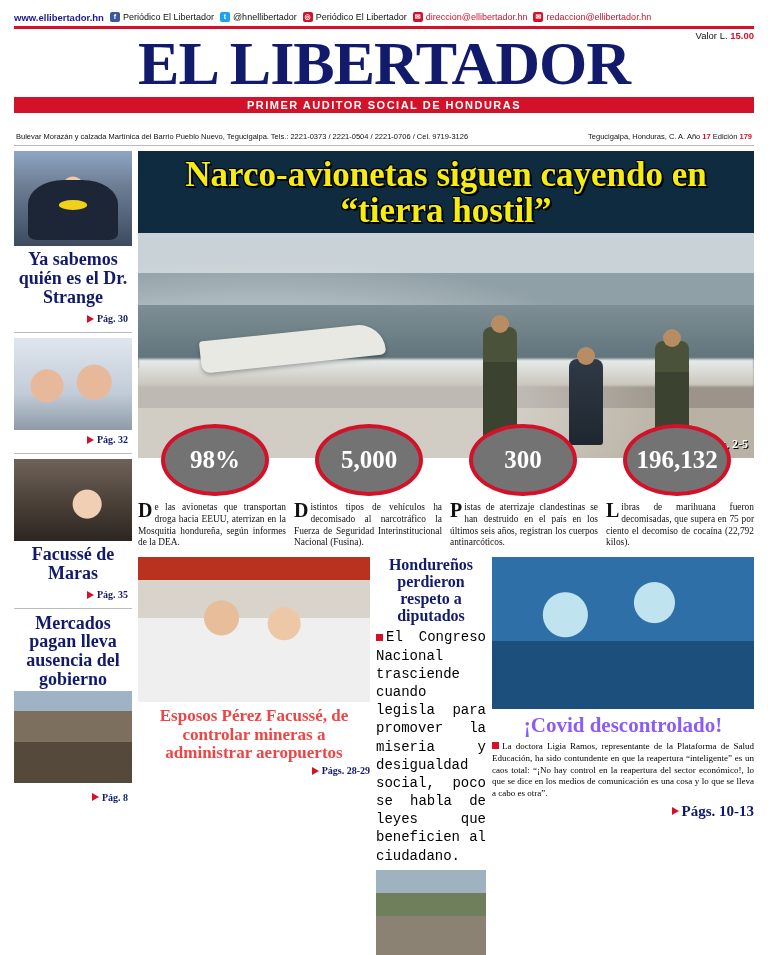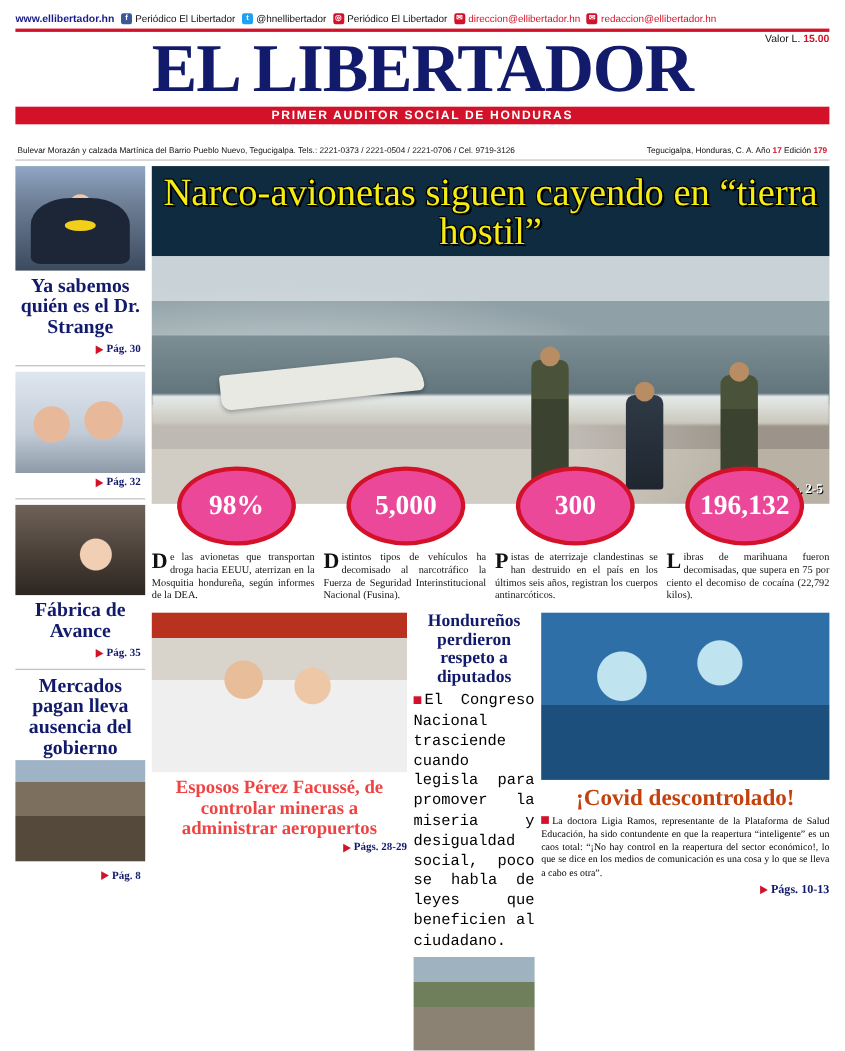--- a/index.html
+++ b/index.html
@@ -107,21 +107,21 @@
   }
 
   
   .headline-box { background:#ffffff; }
   .headline {
     background:#0e2b3f;
     padding:6px 8px 4px;
   }
   .headline h2 {
     margin:0; text-align:center; font-family:"Liberation Serif", serif;
-    font-weight:normal; color:#f5ec14; font-size:35px; line-height:1.03;
+    font-weight:bold; color:#f5ec14; font-size:35px; line-height:1.03;
     text-shadow: 2px 2px 0 #000, -1px -1px 0 #000, 1px -1px 0 #000, -1px 1px 0 #000;
   }
   .main-photo {
     position:relative; height:225px; overflow:hidden;
     background:
       radial-gradient(ellipse at 20% 78%, rgba(255,255,255,.35) 0 38%, transparent 60%),
       linear-gradient(180deg,#c9d2d6 0 18%, #8fa0a6 18% 36%, #6d7d82 36% 58%, #9c948a 58% 78%, #b9b1a4 78% 100%);
   }
   .mp-sea {
     position:absolute; left:0; right:0; top:32%; height:28%;
@@ -154,21 +154,21 @@
     color:#f5ec14; font-weight:bold; font-size:12px; font-family:"Liberation Serif", serif;
     text-shadow:1px 1px 0 #000;
   }
   .avance .arrow { width:0;height:0;border-left:8px solid #d3122a;border-top:5px solid transparent;border-bottom:5px solid transparent; }
   .avance .pg { color:#fff; }
 
   
   .stats { position:relative; margin-top:-34px; display:flex; justify-content:space-around; z-index:3; }
   .circle {
     width:108px; height:72px; border-radius:50%/50%;
-    background:#ec4899; border:4px solid #d3122a;
+    background:#737373; border:4px solid #d3122a;
     display:flex; align-items:center; justify-content:center;
     color:#fff; font-family:"Liberation Serif", serif; font-weight:bold; font-size:25px;
   }
   .stat-texts { display:flex; gap:8px; margin-top:6px; }
   .stat-txt {
     flex:1; font-size:9.4px; line-height:1.25; color:#111;
     font-family:"Liberation Serif", serif; text-align:justify;
   }
   .stat-txt .drop {
     float:left; font-size:20px; line-height:16px; font-weight:bold; padding-right:2px;
@@ -202,25 +202,25 @@
     background:linear-gradient(180deg,#9fb2bf 0 26%, #6f7f5c 26% 52%, #8c8273 52% 100%);
   }
   .ph-covid {
     height:152px;
     background:
       radial-gradient(circle at 28% 38%, #bfe3ef 0 22px, transparent 23px),
       radial-gradient(circle at 62% 30%, #bfe3ef 0 20px, transparent 21px),
       linear-gradient(180deg,#2f6fa8 0 55%, #1d4f7d 55% 100%);
   }
   .b3-title {
-    color:#c2410c; font-family:"Liberation Serif", serif; font-weight:bold;
+    color:#8b5cf6; font-family:"Liberation Serif", serif; font-weight:bold;
     font-size:21px; text-align:center; margin:4px 0 3px;
   }
   .b3-body { font-size:9px; line-height:1.3; text-align:justify; font-family:"Liberation Serif", serif; }
-  .pag-sm { font-size:11px; }
+  .pag-sm { font-size:15px; }
   .row-end { display:flex; justify-content:flex-end; margin-top:3px; }
 </style>
 </head>
 <body>
 
 <div class="page">
 
   <div class="topbar">
     <span class="site">www.ellibertador.hn</span>
 
@@ -293,21 +293,21 @@
           <span class="pag">
             <span class="arrow"></span>
             <span>Pág. 32</span>
           </span>
         </div>
       </div>
       <div class="lc-sep"></div>
 
       <div>
         <div class="lc-photo ph ph-baby"></div>
-        <div class="lc-title">Fábrica de Avance</div>
+        <div class="lc-title">Facussé de Maras</div>
         <div class="pag-wrap">
           <span class="pag">
             <span class="arrow"></span>
             <span>Pág. 35</span>
           </span>
         </div>
       </div>
       <div class="lc-sep"></div>
 
       <div>

